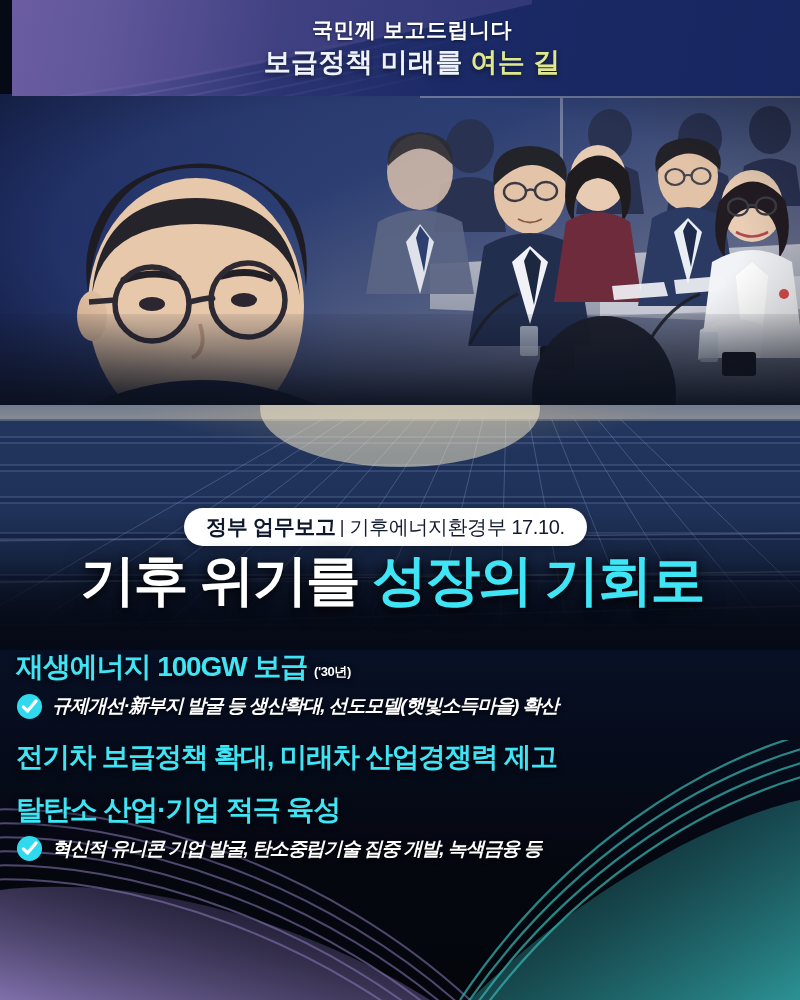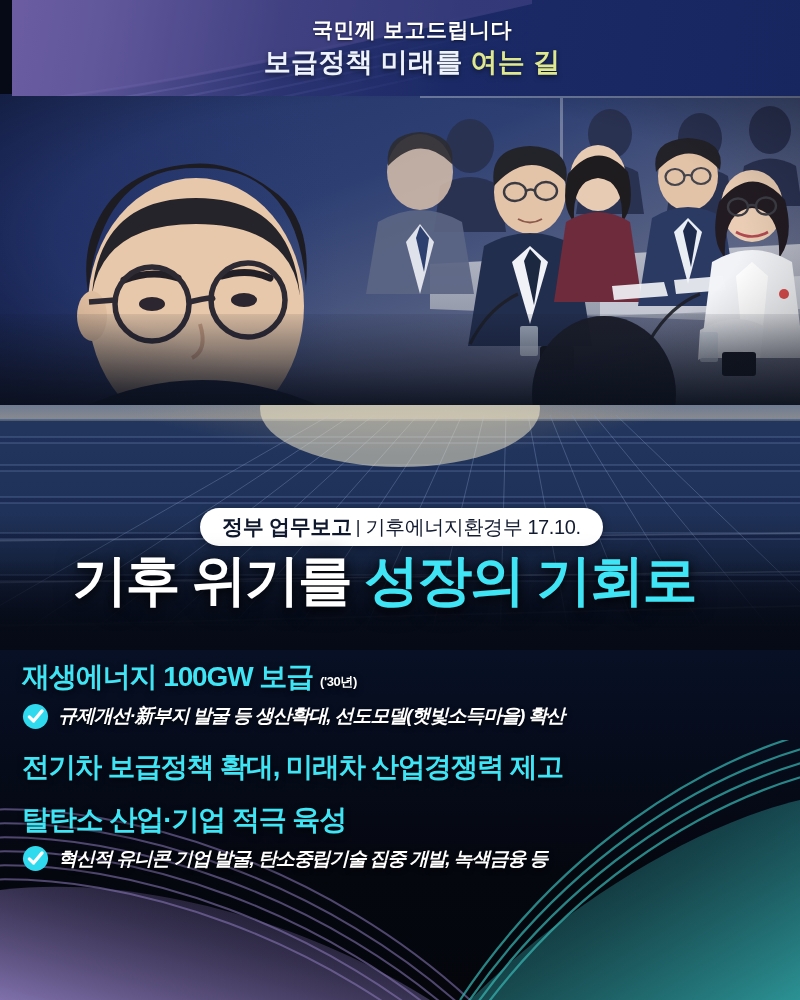--- a/index.html
+++ b/index.html
@@ -65,48 +65,47 @@
   
   .body{
     position:absolute;left:0;top:630px;width:800px;height:370px;
     background:linear-gradient(180deg,#081127 0%,#060c1c 30%,#05070f 65%,#04060c 100%);
     z-index:2;overflow:hidden;
   }
   .body-waves{position:absolute;left:0;bottom:0;width:800px;height:260px;z-index:1;}
 
   
   .badge{
-    position:absolute;left:200px;top:508px;
+    position:absolute;left:184px;top:508px;
     height:38px;padding:0 22px;
     background:#ffffff;border-radius:19px;
     display:flex;align-items:center;justify-content:center;
     z-index:6;white-space:nowrap;
     box-shadow:0 2px 8px rgba(0,0,0,.35);
   }
   .badge-strong{font-size:21px;font-weight:bold;color:#10182e;letter-spacing:-.3px;}
   .badge-sep{font-size:18px;color:#10182e;margin:0 5px 0 4px;font-weight:400;}
   .badge-rest{font-size:20px;font-weight:500;color:#131b30;letter-spacing:-.4px;}
 
   
   .headline{
-    position:absolute;left:4px;top:552px;width:736px;
+    position:absolute;left:12px;top:552px;width:736px;
     text-align:center;z-index:6;
     font-size:55px;font-weight:bold;letter-spacing:-2px;line-height:1.05;
     text-shadow:0 3px 10px rgba(0,0,0,.85),0 0 22px rgba(0,0,0,.6);
     white-space:nowrap;
     padding-left:24px;
   }
   .headline .hw{color:#ffffff;}
   .headline .hc{color:#3fe4f5;}
 
   
   .groups{
     position:absolute;left:0;top:650px;width:692px;z-index:6;
-    padding:0 22px;
-    margin-top:10px;
+    padding:0 16px;
   }
   .group{margin-bottom:20px;}
   .group-title{
     font-size:28px;font-weight:bold;color:#3fe4f5;letter-spacing:-1.1px;
     line-height:1.2;text-shadow:0 2px 6px rgba(0,0,0,.8);
     display:flex;align-items:baseline;
   }
   .group-note{font-size:13px;font-weight:bold;margin-left:7px;color:#ffffff;letter-spacing:-.4px;}
   .group-sub{
     display:flex;align-items:center;margin-top:9px;

